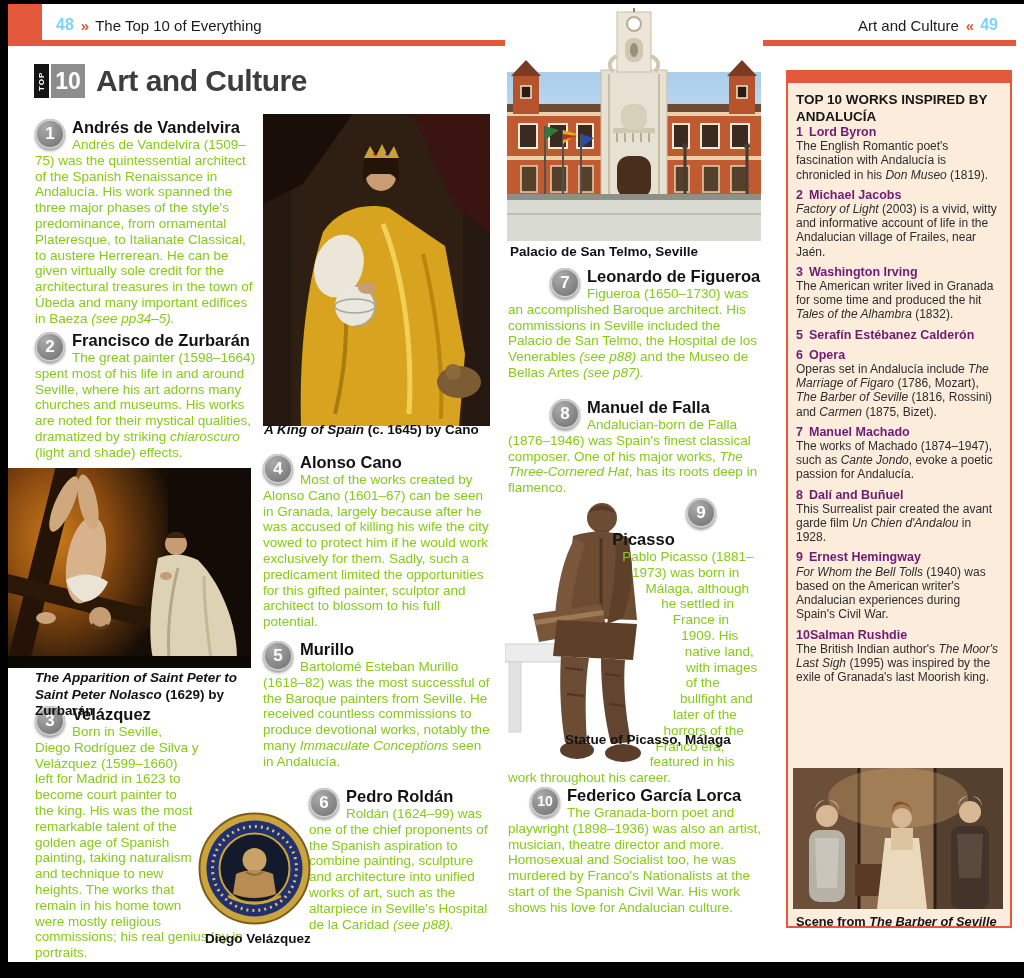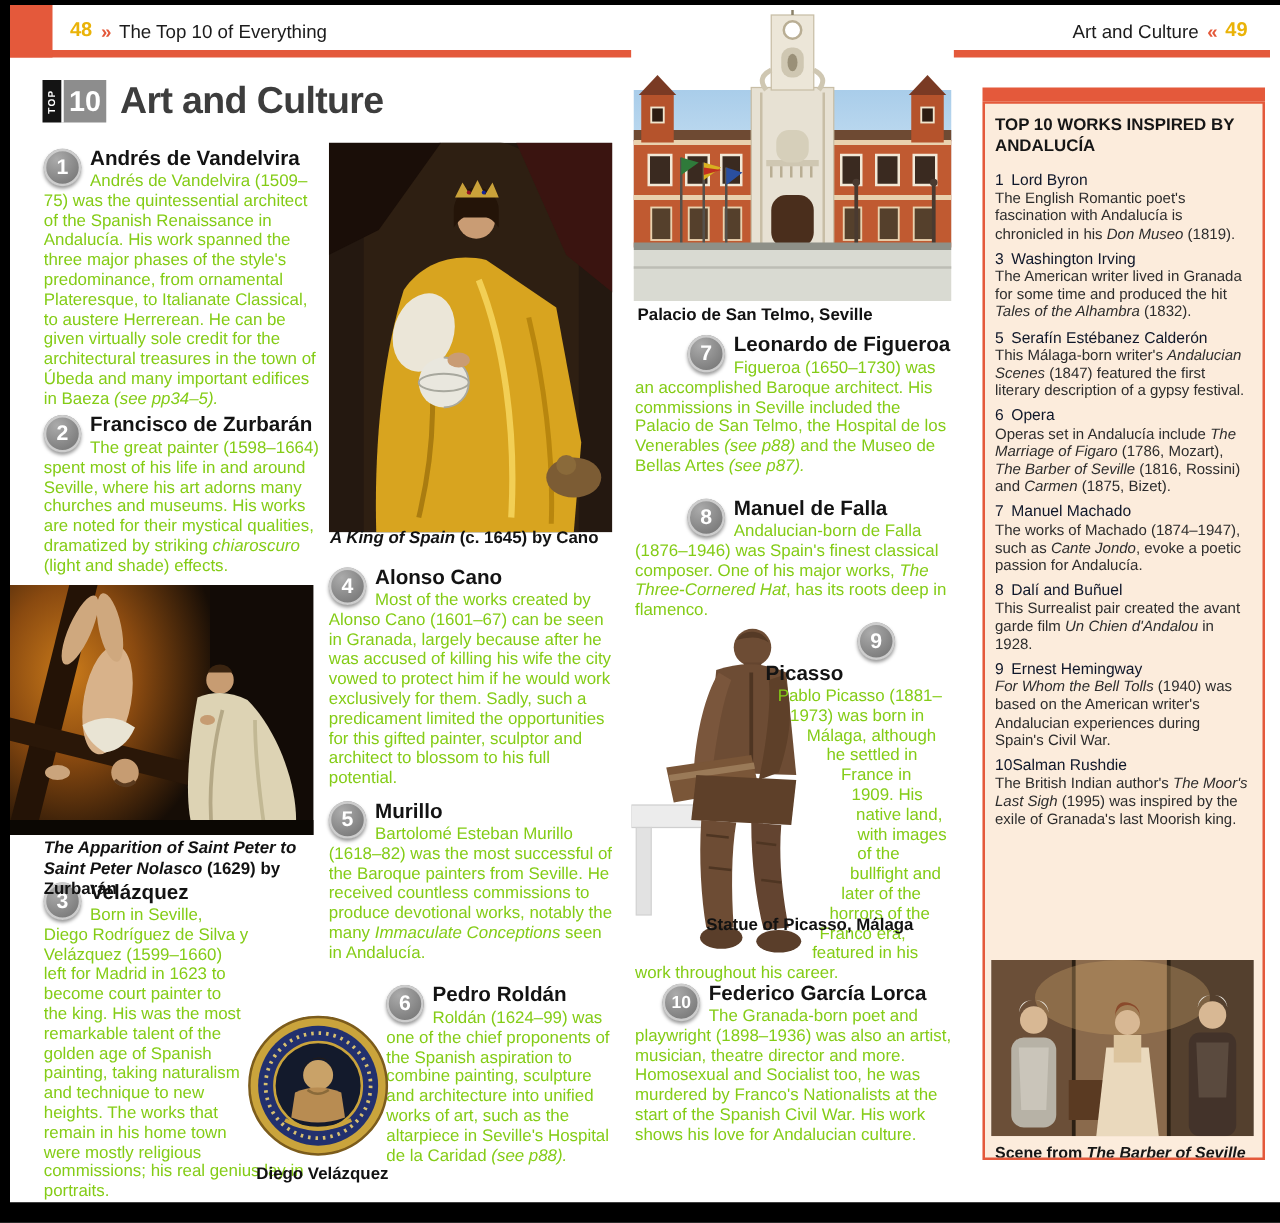--- a/index.html
+++ b/index.html
@@ -9,21 +9,21 @@
   
   .frame-top{left:0;top:0;width:1024px;height:4px;background:#000;z-index:60;}
   .frame-left{left:0;top:0;width:8px;height:978px;background:#000;z-index:60;}
   .frame-bottom{left:0;top:962px;width:1024px;height:16px;background:#000;z-index:60;}
   
   .hdr-corner{left:8px;top:4px;width:34px;height:42px;background:var(--orange);z-index:3;}
   .hdr-rule{left:8px;top:40px;width:1008px;height:6px;background:var(--orange);z-index:1;}
   .hdr-row{left:42px;top:12px;width:974px;height:26px;z-index:2;display:flex;align-items:center;}
   .hdr-left{margin-left:14px;display:flex;align-items:center;gap:7px;}
   .hdr-right{margin-left:auto;margin-right:18px;display:flex;align-items:center;gap:7px;}
-  .pgnum{font-weight:bold;font-size:16px;color:#eab308;}
+  .pgnum{font-weight:bold;font-size:16px;color:#7dd3fc;}
   .chev{color:var(--orange);font-weight:bold;font-size:15px;letter-spacing:-1px;}
   .hdr-title{font-size:15px;color:#1c1c1c;}
   
   .title-row{left:34px;top:62px;height:38px;display:flex;align-items:center;z-index:2;}
   .logo{display:flex;align-items:stretch;height:34px;}
   .logo-top{width:15px;background:#141414;color:#fff;font-size:8px;font-weight:bold;display:flex;align-items:center;justify-content:center;writing-mode:vertical-rl;transform:rotate(180deg);letter-spacing:1px;}
   .logo-ten{width:34px;background:#8d8d8d;color:#fff;font-size:23px;font-weight:bold;display:flex;align-items:center;justify-content:center;border-left:2px solid #fff;}
   .page-title{margin-left:11px;font-size:30px;font-weight:bold;color:#3d3d3d;letter-spacing:-0.5px;}
   
   .item{z-index:2;font-size:13.5px;line-height:15.8px;color:#262626;}
@@ -44,23 +44,23 @@
   .cap{z-index:4;font-weight:bold;font-size:13.5px;line-height:16.5px;color:#121212;}
   .cap i{font-style:italic;}
   .cap-center{text-align:left;}
   
   .img{z-index:2;overflow:hidden;}
   
   .sidebar{left:786px;top:70px;width:226px;height:858px;z-index:2;}
   .sb-bar{position:absolute;left:0;top:0;width:226px;height:11px;background:var(--orange);}
   .sb-box{position:absolute;left:0;top:11px;width:222px;height:843px;background:#fcecdc;border:2px solid var(--orange);overflow:hidden;}
   .sb-inner{padding:9px 8px 0 8px;}
-  .sb-title{font-size:13.5px;line-height:16.5px;font-weight:bold;color:#161616;margin-bottom:12px;}
+  .sb-title{font-size:13.5px;line-height:16.5px;font-weight:bold;color:#161616;margin-bottom:0;}
   .sb-entry{margin-bottom:6px;}
-  .sb-name{font-size:12.5px;line-height:14.2px;font-weight:normal;color:#0f172a;}
+  .sb-name{font-size:12.5px;line-height:14.2px;font-weight:bold;color:#701a75;}
   .sb-name .n{display:inline-block;min-width:13px;}
   .sb-body{font-size:12px;line-height:14.2px;color:#2d2d2d;}
   .sb-body i,.item-body i{font-style:italic;}
   .sb-img{position:absolute;left:5px;top:685px;width:210px;height:141px;overflow:hidden;}
   .sb-cap{position:absolute;left:8px;top:831px;width:206px;font-size:12.8px;font-weight:bold;color:#161616;}
   :root{--orange:#e4593b;}
 </style>
 </head>
 <body>
 
@@ -334,26 +334,29 @@
     <div class="sb-bar"></div>
     <div class="sb-box">
       <div class="sb-inner">
         <div class="sb-title">TOP 10 WORKS INSPIRED BY ANDALUCÍA</div>
 
         <div class="sb-entry">
           <div class="sb-name"><span class="n">1</span><span>Lord Byron</span></div>
           <div class="sb-body">The English Romantic poet's fascination with Andalucía is chronicled in his <i>Don Museo</i> (1819).</div>
         </div>
         <div class="sb-entry">
+          <div class="sb-name"><span class="n">2</span><span>Michael Jacobs</span></div>
+          <div class="sb-body"><i>Factory of Light</i> (2003) is a vivid, witty and informative account of life in the Andalucian village of Frailes, near Jaén.</div>
+        </div>
+        <div class="sb-entry">
           <div class="sb-name"><span class="n">3</span><span>Washington Irving</span></div>
           <div class="sb-body">The American writer lived in Granada for some time and produced the hit <i>Tales of the Alhambra</i> (1832).</div>
         </div>
         <div class="sb-entry">
           <div class="sb-name"><span class="n">5</span><span>Serafín Estébanez Calderón</span></div>
-          <div class="sb-body">This Málaga-born writer's <i>Andalucian Scenes</i> (1847) featured the first literary description of a gypsy festival.</div>
         </div>
         <div class="sb-entry">
           <div class="sb-name"><span class="n">6</span><span>Opera</span></div>
           <div class="sb-body">Operas set in Andalucía include <i>The Marriage of Figaro</i> (1786, Mozart), <i>The Barber of Seville</i> (1816, Rossini) and <i>Carmen</i> (1875, Bizet).</div>
         </div>
         <div class="sb-entry">
           <div class="sb-name"><span class="n">7</span><span>Manuel Machado</span></div>
           <div class="sb-body">The works of Machado (1874–1947), such as <i>Cante Jondo</i>, evoke a poetic passion for Andalucía.</div>
         </div>
         <div class="sb-entry">

